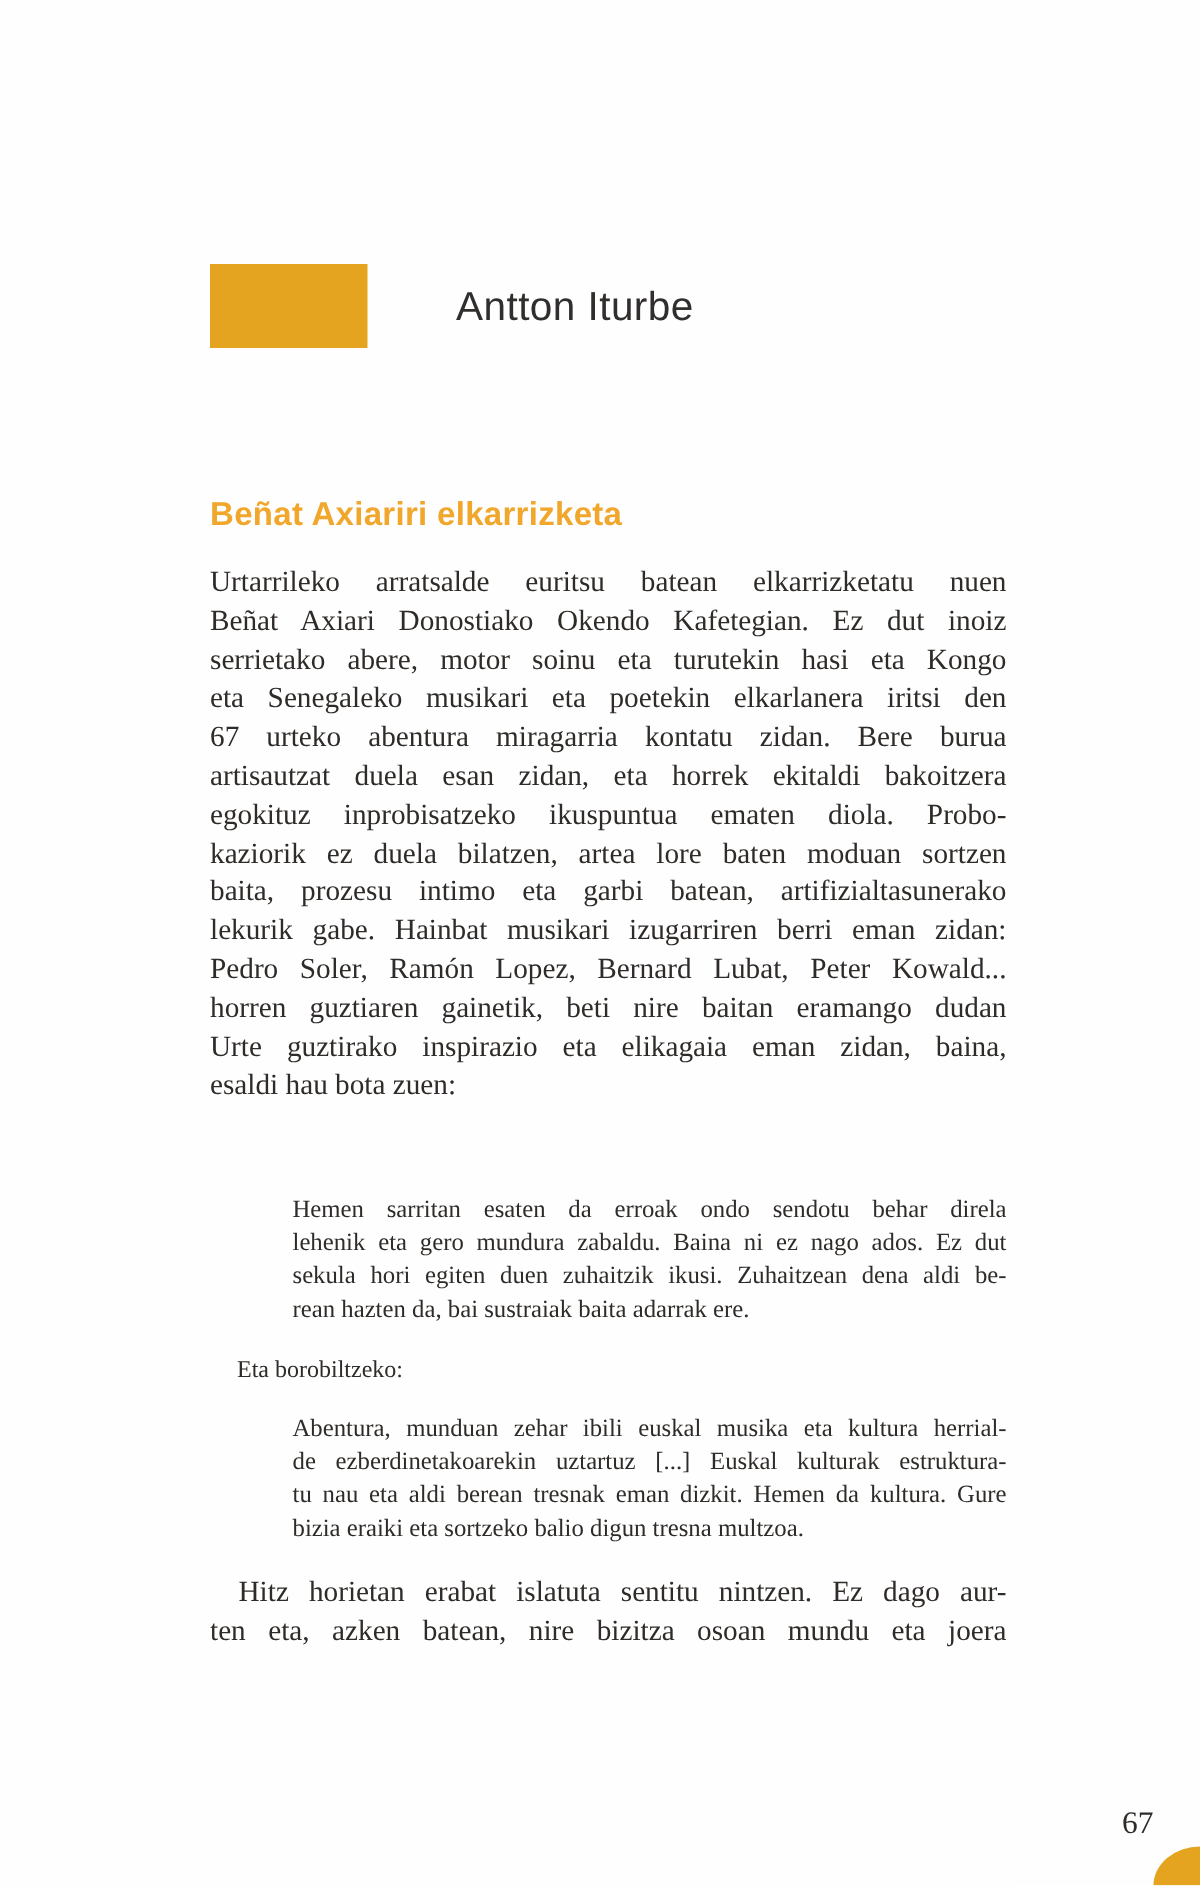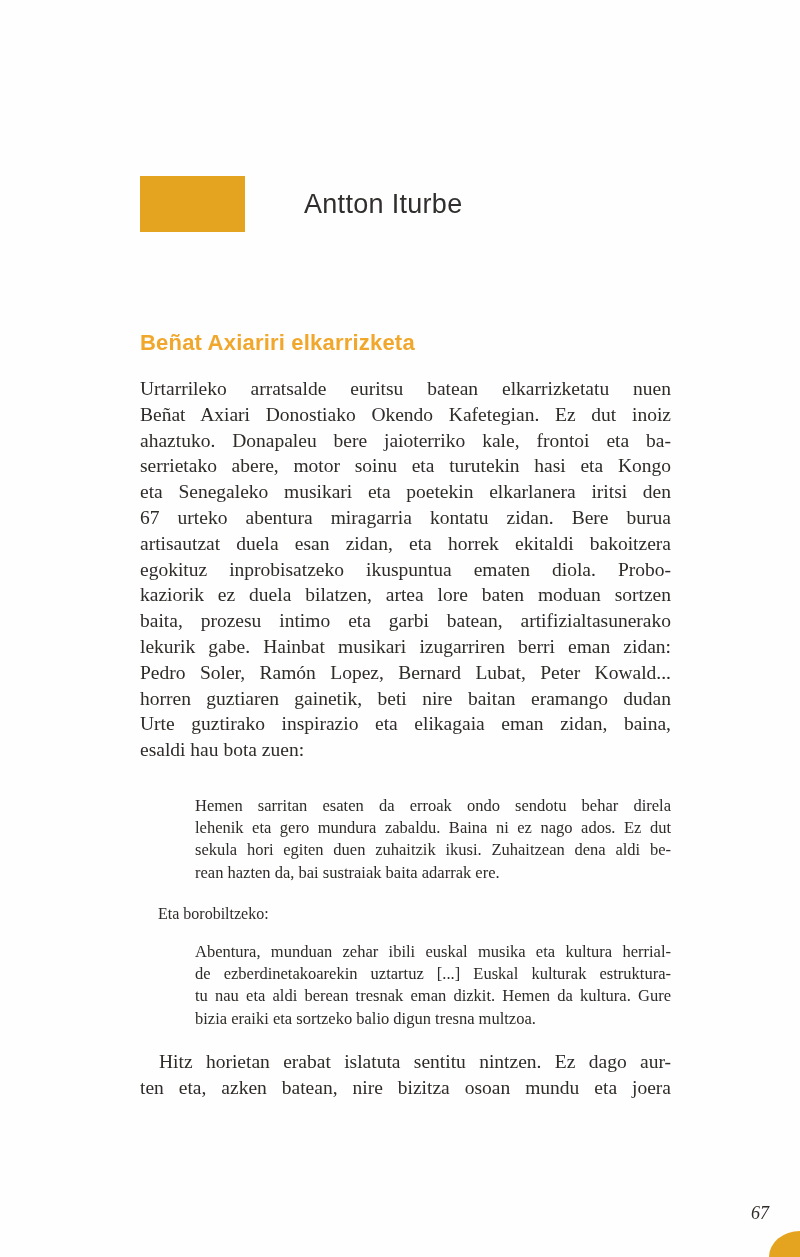--- a/index.html
+++ b/index.html
@@ -75,23 +75,22 @@
   .quote-1 { top: 795px; }
   .quote-2 { top: 941px; }
 
   .line { text-align: justify; }
   .line.fill { text-align-last: justify; }
 
   
   .page-number {
     position: absolute;
     right: 31px; top: 1203px;
-    font-size: 18px;
+    font-size: 21px;
     color: var(--body-text);
-    font-style: italic;
   }
   .corner-wedge {
     position: absolute;
     right: 0; bottom: 0;
     width: 31px; height: 26px;
     background: var(--accent);
     border-top-left-radius: 100% 100%;
   }
 </style>
 </head>
@@ -103,21 +102,20 @@
     <div class="accent-rect"></div>
     <h1 class="author">Antton Iturbe</h1>
   </header>
 
   <main>
     <h2 class="heading">Beñat Axiariri elkarrizketa</h2>
 
     <div class="block para para-intro">
         <div class="line fill">Urtarrileko arratsalde euritsu batean elkarrizketatu nuen</div>
         <div class="line fill">Beñat Axiari Donostiako Okendo Kafetegian. Ez dut inoiz</div>
-        <div class="line fill">ahaztuko. Donapaleu bere jaioterriko kale, frontoi eta ba-</div>
         <div class="line fill">serrietako abere, motor soinu eta turutekin hasi eta Kongo</div>
         <div class="line fill">eta Senegaleko musikari eta poetekin elkarlanera iritsi den</div>
         <div class="line fill">67 urteko abentura miragarria kontatu zidan. Bere burua</div>
         <div class="line fill">artisautzat duela esan zidan, eta horrek ekitaldi bakoitzera</div>
         <div class="line fill">egokituz inprobisatzeko ikuspuntua ematen diola. Probo-</div>
         <div class="line fill">kaziorik ez duela bilatzen, artea lore baten moduan sortzen</div>
         <div class="line fill">baita, prozesu intimo eta garbi batean, artifizialtasunerako</div>
         <div class="line fill">lekurik gabe. Hainbat musikari izugarriren berri eman zidan:</div>
         <div class="line fill">Pedro Soler, Ramón Lopez, Bernard Lubat, Peter Kowald...</div>
         <div class="line fill">horren guztiaren gainetik, beti nire baitan eramango dudan</div>

